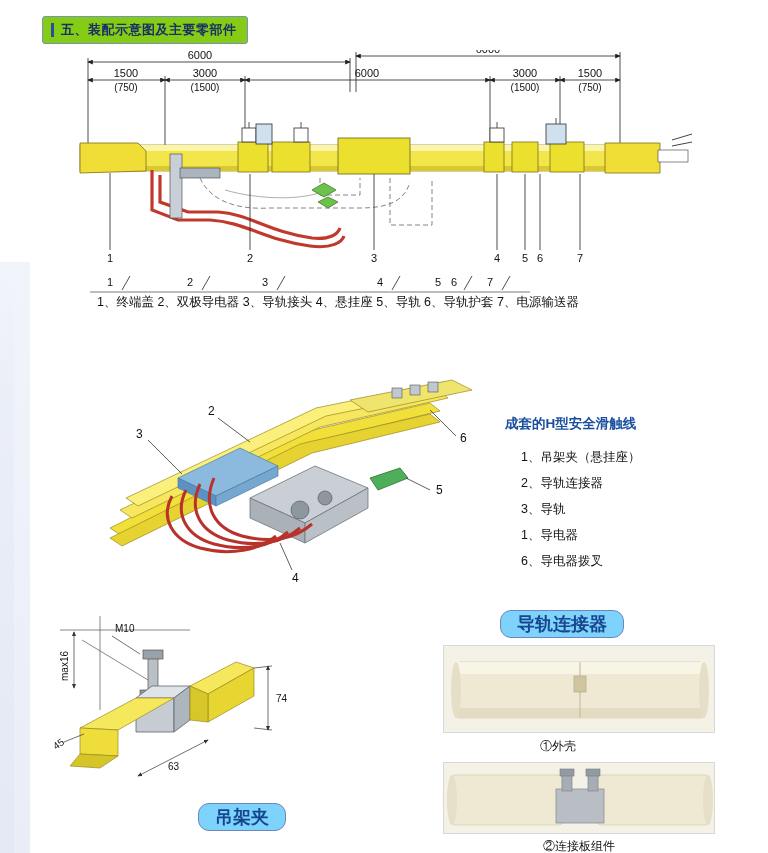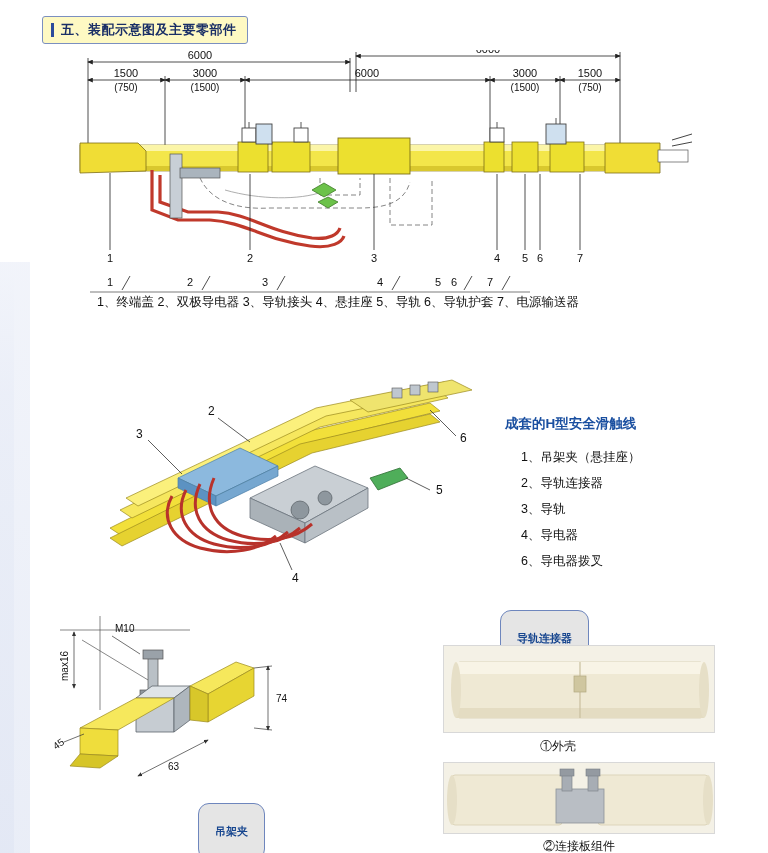--- a/index.html
+++ b/index.html
@@ -20,21 +20,21 @@
   .edge-band2{
     position:absolute; left:0; top:262px; width:30px; height:591px;
     background: linear-gradient(to bottom,#eef1f9,#e4e9f5);
     opacity:.8;
   }
   
   .section-title {
     position:absolute; left:42px; top:16px;
     border:1px solid #7b8fc0; border-radius:3px;
     padding:4px 10px 4px 8px;
-    background:#fef9c3;
+    background:#84cc16;
     font-size:13px; font-weight:bold; color:#1a2f66;
     letter-spacing:.5px;
     display:flex; align-items:center; gap:4px;
   }
   .section-title .bar {
     display:inline-block; width:3px; height:14px; background:#2b4b9b; margin-right:3px;
   }
   
   .diagram1 { position:absolute; left:60px; top:50px; width:640px; height:240px; }
   .caption1 {
@@ -45,22 +45,22 @@
   .diagram2 { position:absolute; left:100px; top:378px; width:400px; height:220px; }
   
   .legend2 { position:absolute; left:505px; top:415px; width:250px; }
   .legend2 h3 { margin:0 0 10px 0; font-size:13.5px; color:#1a4fa0; font-weight:bold; }
   .legend2 ul { list-style:none; margin:16px; padding:0; }
   .legend2 li { font-size:12.5px; color:#111; margin-bottom:9px; }
   
   .diagram3 { position:absolute; left:40px; top:610px; width:330px; height:200px; }
   .label-pill {
     border:1px solid #6e86bd; border-radius:11px;
-    background:#e5e5e5; color:#17468f; font-weight:bold;
-    font-size:11px; padding:20px 16px; display:inline-block;
+    background:#7dd3fc; color:#17468f; font-weight:bold;
+    font-size:18px; padding:1px 16px; display:inline-block;
   }
   .pill-clamp { position:absolute; left:198px; top:803px; }
   .pill-conn  { position:absolute; left:500px; top:610px; }
   
   .photo {
     position:absolute; border:1px solid #d8d8d8; background:#f5f2ea;
     overflow:hidden;
   }
   .photo-cap { position:absolute; text-align:center; font-size:12px; color:#111; }
 </style>
@@ -266,21 +266,21 @@
   </g>
 </svg>
 </div>
 
 <div class="legend2">
   <h3>成套的H型安全滑触线</h3>
   <ul>
     <li>1、吊架夹（悬挂座）</li>
     <li>2、导轨连接器</li>
     <li>3、导轨</li>
-    <li>4、导电器</li>
+    <li>1、导电器</li>
     <li>6、导电器拨叉</li>
   </ul>
 </div>
 
 <div class="diagram3">
 <svg width="330" height="200" viewBox="0 0 330 200" xmlns="http://www.w3.org/2000/svg">
   <defs>
     <marker id="ar2" markerWidth="7" markerHeight="7" refX="6" refY="3" orient="auto">
       <path d="M0,0 L7,3 L0,6 z" fill="#333"></path>
     </marker>

